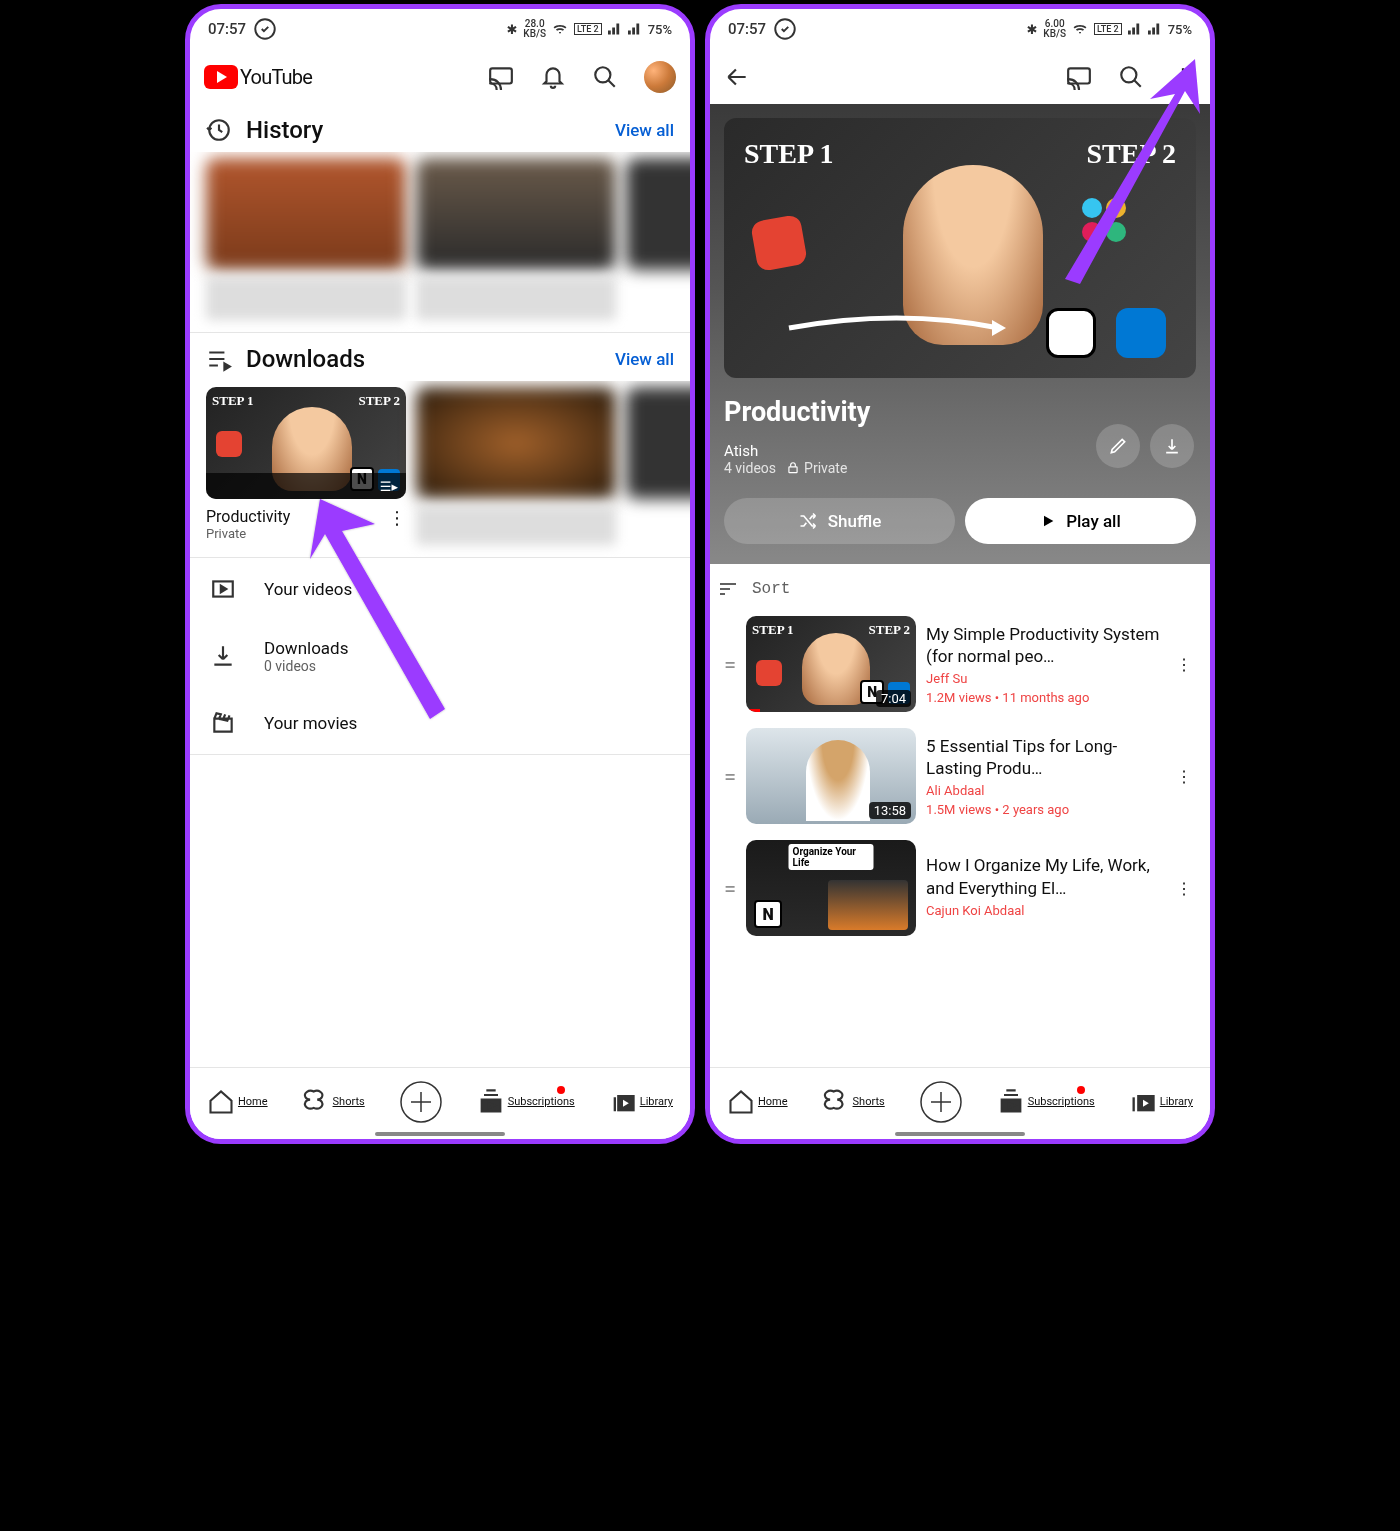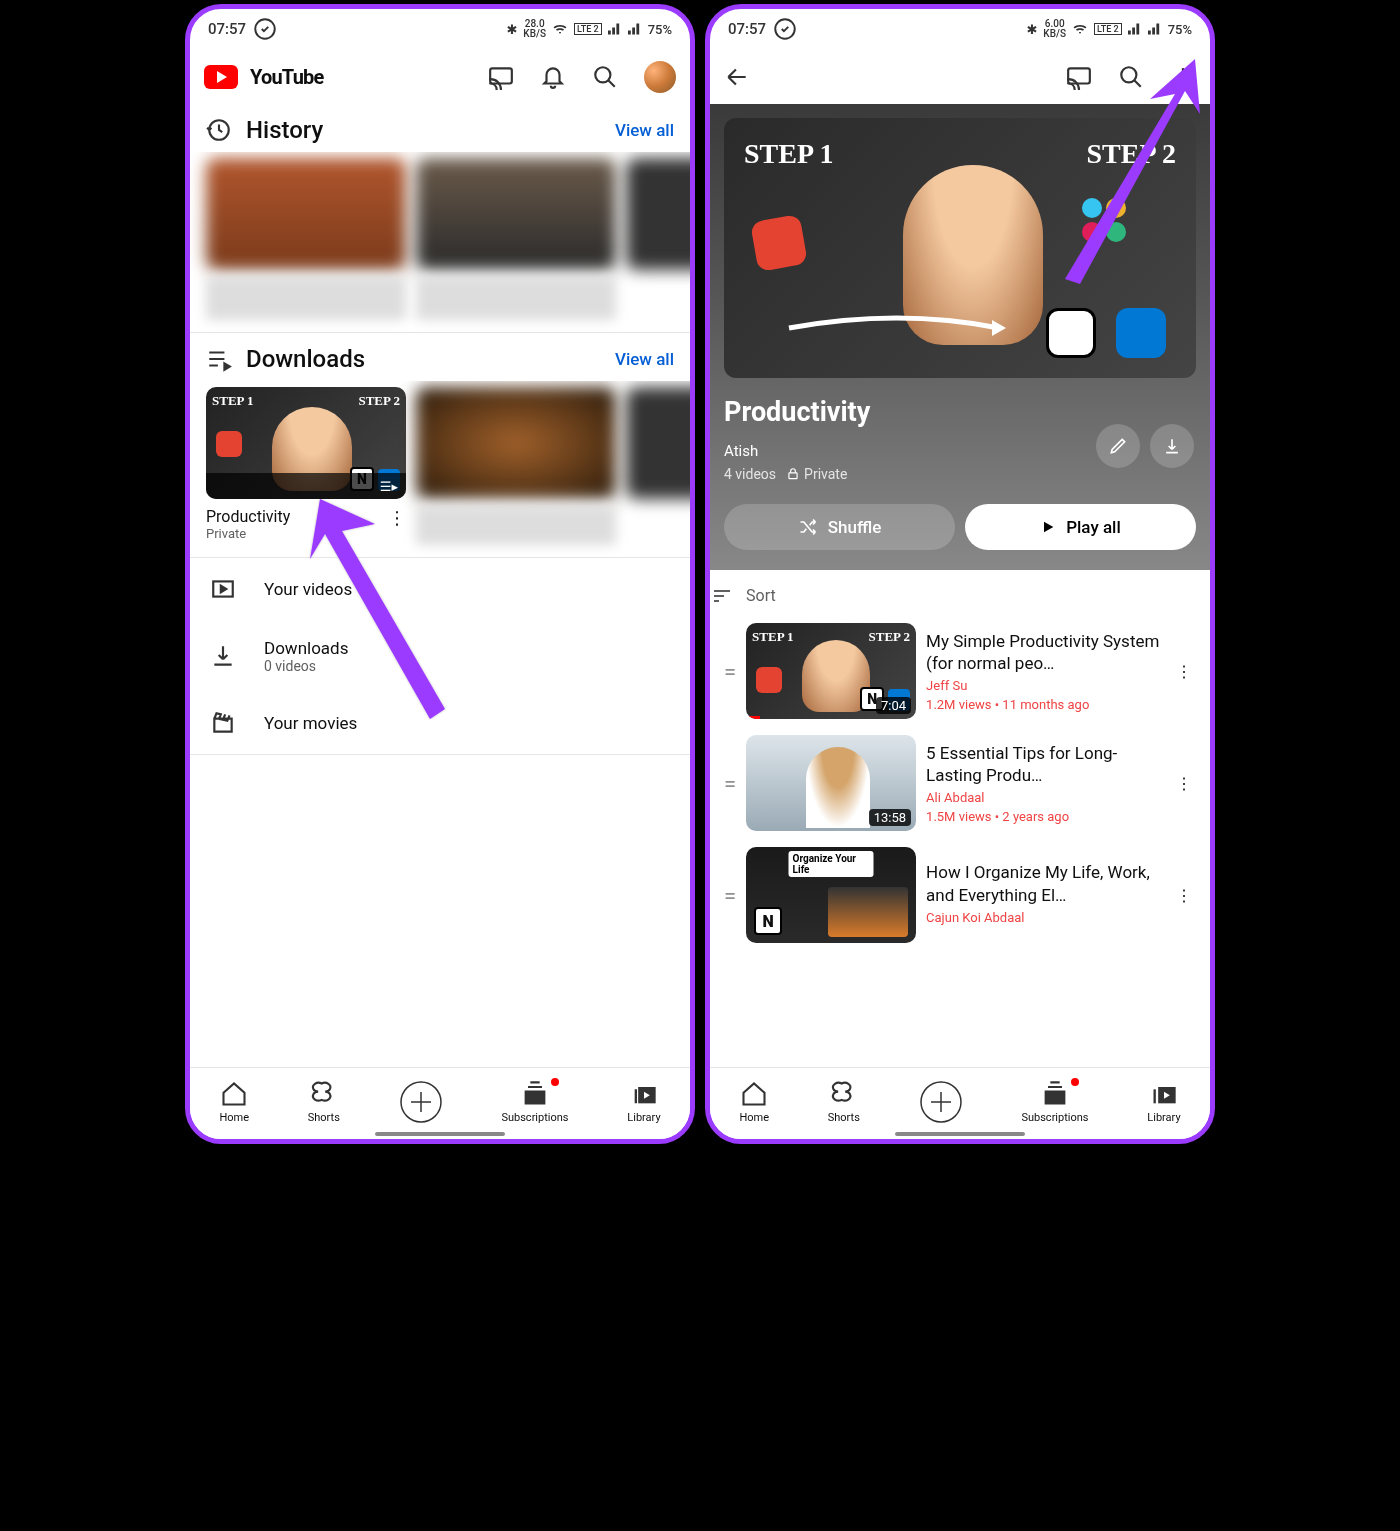--- a/index.html
+++ b/index.html
@@ -37,21 +37,21 @@
 .status-right span { font-size: 13px; }
 .net-rate { font-size: 10px; line-height: 1; text-align: center; }
 .app-bar {
   height: 55px;
   display: flex;
   align-items: center;
   justify-content: space-between;
   padding: 0 14px;
 }
 .app-bar-right { display: flex; align-items: center; gap: 26px; }
-.yt-logo { display: flex; align-items: center; gap: 10px; font-weight: 700; font-size: 20px; letter-spacing: -0.8px; }
+.yt-logo { display: flex; align-items: center; gap: 0; font-weight: 400; font-size: 20px; letter-spacing: -0.8px; }
 .yt-play { width: 34px; height: 24px; background: #f00; border-radius: 6px; display: flex; align-items: center; justify-content: center; margin-right: 2px; }
 .yt-play::after { content: ""; border-left: 10px solid #fff; border-top: 6px solid transparent; border-bottom: 6px solid transparent; margin-left: 2px; }
 .icon { width: 26px; height: 26px; display: flex; align-items: center; justify-content: center; }
 .avatar { width: 32px; height: 32px; border-radius: 50%; background: radial-gradient(circle at 30% 30%, #ffb37a, #cc7a3a, #8a5a2a); }
 .scroll { flex: 1; overflow-y: hidden; }
 .section-header {
   display: flex;
   justify-content: space-between;
   align-items: center;
   padding: 12px 16px 8px;
@@ -83,42 +83,42 @@
 .border-top { border-top: 1px solid #e5e5e5; }
 .bottom-nav {
   height: 72px;
   border-top: 1px solid #e5e5e5;
   display: flex;
   justify-content: space-around;
   align-items: center;
   padding-bottom: 4px;
   background: #fff;
 }
-.nav-item { display: flex; flex-direction: column; align-items: center; gap: 3px; font-size: 11px; position: relative; }
+.nav-item { display: flex; align-items: center; gap: 3px; font-size: 11px; position: relative; text-decoration: underline; }
 .nav-icon { width: 28px; height: 28px; display: flex; align-items: center; justify-content: center; }
 .red-dot { position: absolute; top: -2px; right: 10px; width: 8px; height: 8px; background: #f00; border-radius: 50%; }
 .home-indicator { position: absolute; bottom: 3px; left: 50%; transform: translateX(-50%); width: 130px; height: 4px; background: #888; border-radius: 3px; }
 
 .hero-block {
   background: linear-gradient(180deg, #3a3a3a 0%, #555 40%, #888 100%);
   padding: 14px 14px 20px;
   color: #fff;
   position: relative;
 }
 .hero-thumb {
   width: 100%;
   height: 260px;
   border-radius: 12px;
   background: linear-gradient(135deg, #2a2a2a, #444);
   position: relative;
   overflow: hidden;
 }
 .playlist-title { font-size: 27px; font-weight: 700; margin-top: 18px; }
 .playlist-owner { font-size: 15px; margin-top: 14px; }
-.playlist-sub { font-size: 14px; color: rgba(255,255,255,0.8); margin-top: 6px; display: flex; align-items: center; gap: 10px; }
+.playlist-sub { font-size: 14px; color: rgba(255,255,255,0.8); display: flex; align-items: center; gap: 10px; }
 .circle-btn {
   width: 44px;
   height: 44px;
   border-radius: 50%;
   background: rgba(255,255,255,0.18);
   display: flex;
   align-items: center;
   justify-content: center;
 }
 .hero-actions { position: absolute; right: 16px; top: 320px; display: flex; gap: 10px; }
@@ -129,21 +129,21 @@
   border-radius: 23px;
   display: flex;
   align-items: center;
   justify-content: center;
   gap: 10px;
   font-size: 17px;
   font-weight: 500;
 }
 .pill.white { background: #fff; color: #000; }
 .pill.ghost { background: rgba(255,255,255,0.18); color: #fff; }
-.sort-row { display: flex; align-items: center; gap: 14px; padding: 16px 2px 10px; font-size: 16px; color: #606060; }
+.sort-row { display: flex; align-items: center; gap: 14px; padding: 16px 8px 10px; font-size: 16px; color: #606060; font-family: Liberation Mono, monospace; }
 .video-row { display: flex; align-items: center; gap: 10px; padding: 8px 14px; }
 .drag-handle { color: #909090; font-size: 22px; }
 .v-thumb {
   width: 170px;
   height: 96px;
   border-radius: 10px;
   background: #555;
   flex-shrink: 0;
   position: relative;
   overflow: hidden;

